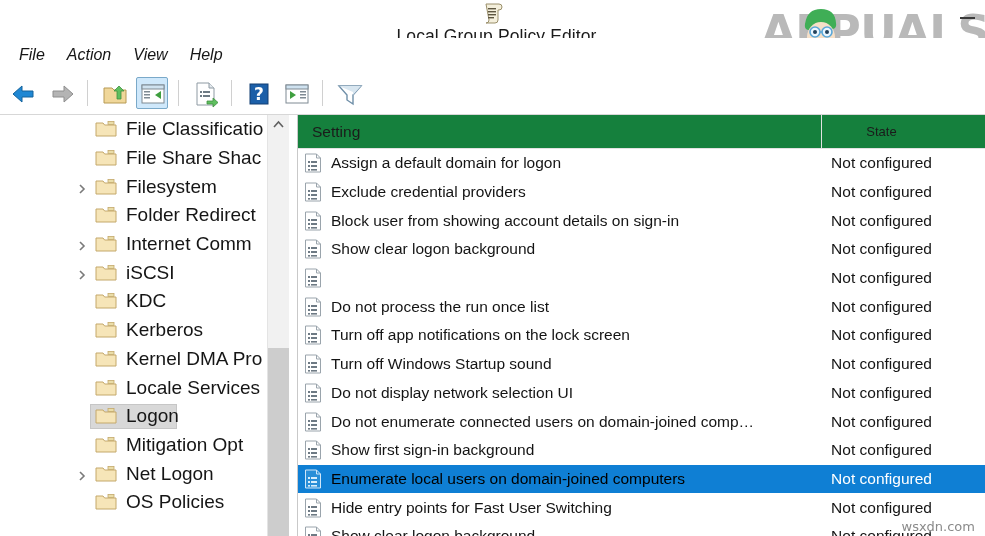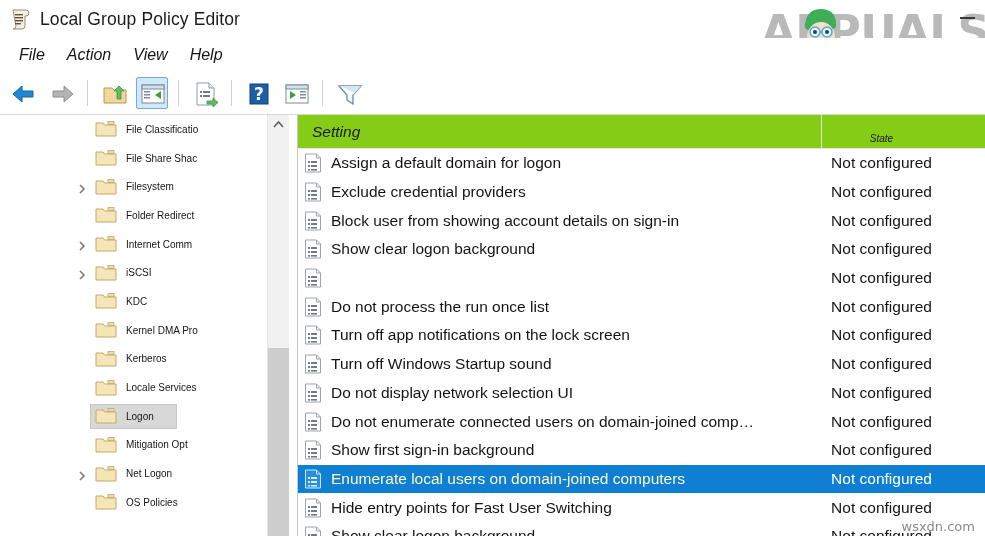--- a/index.html
+++ b/index.html
@@ -24,20 +24,21 @@
   
   .titlebar {
     position: absolute;
     left: 0; top: 0;
     width: 985px; height: 38px;
     background: #ffffff;
     display: flex;
     align-items: center;
     padding-left: 8px;
     box-sizing: border-box;
+    flex-direction: column;
   }
   .title-icon {
     width: 26px; height: 26px;
     position: relative;
     flex: 0 0 auto;
     margin-right: 6px;
   }
   .title-text {
     font-size: 17.5px;
     color: #1b1b1b;
@@ -181,21 +182,21 @@
     transform: translateY(-50%);
     width: 12px; height: 12px;
   }
   .tree-row .folder {
     width: 22px; height: 18px;
     position: relative;
     flex: 0 0 auto;
     margin-right: 9px;
   }
   .tree-label {
-    font-size: 10px;
+    font-size: 19px;
     color: #151515;
     white-space: nowrap;
   }
   .tree-row.selected .tree-sel {
     position: absolute;
     left: 90px;
     top: 2px;
     height: 25px;
     background: #d8d8d8;
     border: 1px solid #c6c6c6;
@@ -231,40 +232,39 @@
   .listpane {
     position: relative;
     flex: 1 1 auto;
     height: 421px;
     background: #ffffff;
     overflow: hidden;
   }
   .list-header {
     position: relative;
     height: 33px;
-    background: #84cc16;
+    background: #15803d;
     border-bottom: 1px solid #e2e2e2;
     display: flex;
-    align-items: flex-start;
-    font-style: italic;
+    align-items: flex-end;
   }
   .col-setting {
     width: 524px;
     padding-left: 14px;
     box-sizing: border-box;
     font-size: 15.5px;
     color: #1b1b1b;
     height: 33px;
     line-height: 33px;
     border-right: 1px solid #e2e2e2;
   }
   .col-state {
     flex: 1 1 auto;
     text-align: center;
-    font-size: 10px;
+    font-size: 13px;
     color: #1b1b1b;
     height: 33px;
     line-height: 33px;
     padding-right: 44px;
     box-sizing: border-box;
     margin-top: 7px;
   }
   .list-body {
     position: relative;
     height: 388px;
@@ -290,21 +290,21 @@
     position: relative;
     flex: 0 0 auto;
     margin-right: 9px;
   }
   .row-label {
     font-size: 15.5px;
     color: #141414;
     white-space: nowrap;
     overflow: hidden;
   }
-  .list-row.selected .row-label { color: #fef9c3; }
+  .list-row.selected .row-label { color: #000000; }
   .row-state {
     flex: 1 1 auto;
     font-size: 15.5px;
     color: #141414;
     text-align: center;
     padding-right: 44px;
     box-sizing: border-box;
     white-space: nowrap;
   }
   .list-row.selected .row-state { color: #ffffff; }
@@ -498,29 +498,29 @@
                 <rect x="13" y="1.5" width="6" height="3" fill="#eadda8" stroke="#c4a86a" stroke-width="0.8"></rect>
               </svg></span>
             <span class="tree-label">KDC</span>
           </div>
           <div class="tree-row">
             <span class="folder"><svg width="22" height="18" viewBox="0 0 22 18">
                 <path d="M1 3 h7 l1.6 2 H21 v11 H1 Z" fill="#f6e5b8" stroke="#c8ad६f" stroke-width="1"></path>
                 <path d="M1 3 h7 l1.6 2 H21 v11 H1 Z" fill="#f6e5b8" stroke="#c4a86a" stroke-width="1"></path>
                 <rect x="13" y="1.5" width="6" height="3" fill="#eadda8" stroke="#c4a86a" stroke-width="0.8"></rect>
               </svg></span>
+            <span class="tree-label">Kerberos</span>
+          </div>
+          <div class="tree-row">
+            <span class="folder"><svg width="22" height="18" viewBox="0 0 22 18">
+                <path d="M1 3 h7 l1.6 2 H21 v11 H1 Z" fill="#f6e5b8" stroke="#c8ad६f" stroke-width="1"></path>
+                <path d="M1 3 h7 l1.6 2 H21 v11 H1 Z" fill="#f6e5b8" stroke="#c4a86a" stroke-width="1"></path>
+                <rect x="13" y="1.5" width="6" height="3" fill="#eadda8" stroke="#c4a86a" stroke-width="0.8"></rect>
+              </svg></span>
             <span class="tree-label">Kernel DMA Pro</span>
-          </div>
-          <div class="tree-row">
-            <span class="folder"><svg width="22" height="18" viewBox="0 0 22 18">
-                <path d="M1 3 h7 l1.6 2 H21 v11 H1 Z" fill="#f6e5b8" stroke="#c8ad६f" stroke-width="1"></path>
-                <path d="M1 3 h7 l1.6 2 H21 v11 H1 Z" fill="#f6e5b8" stroke="#c4a86a" stroke-width="1"></path>
-                <rect x="13" y="1.5" width="6" height="3" fill="#eadda8" stroke="#c4a86a" stroke-width="0.8"></rect>
-              </svg></span>
-            <span class="tree-label">Kerberos</span>
           </div>
           <div class="tree-row">
             <span class="folder"><svg width="22" height="18" viewBox="0 0 22 18">
                 <path d="M1 3 h7 l1.6 2 H21 v11 H1 Z" fill="#f6e5b8" stroke="#c8ad६f" stroke-width="1"></path>
                 <path d="M1 3 h7 l1.6 2 H21 v11 H1 Z" fill="#f6e5b8" stroke="#c4a86a" stroke-width="1"></path>
                 <rect x="13" y="1.5" width="6" height="3" fill="#eadda8" stroke="#c4a86a" stroke-width="0.8"></rect>
               </svg></span>
             <span class="tree-label">Locale Services</span>
           </div>
           <div class="tree-row selected">

